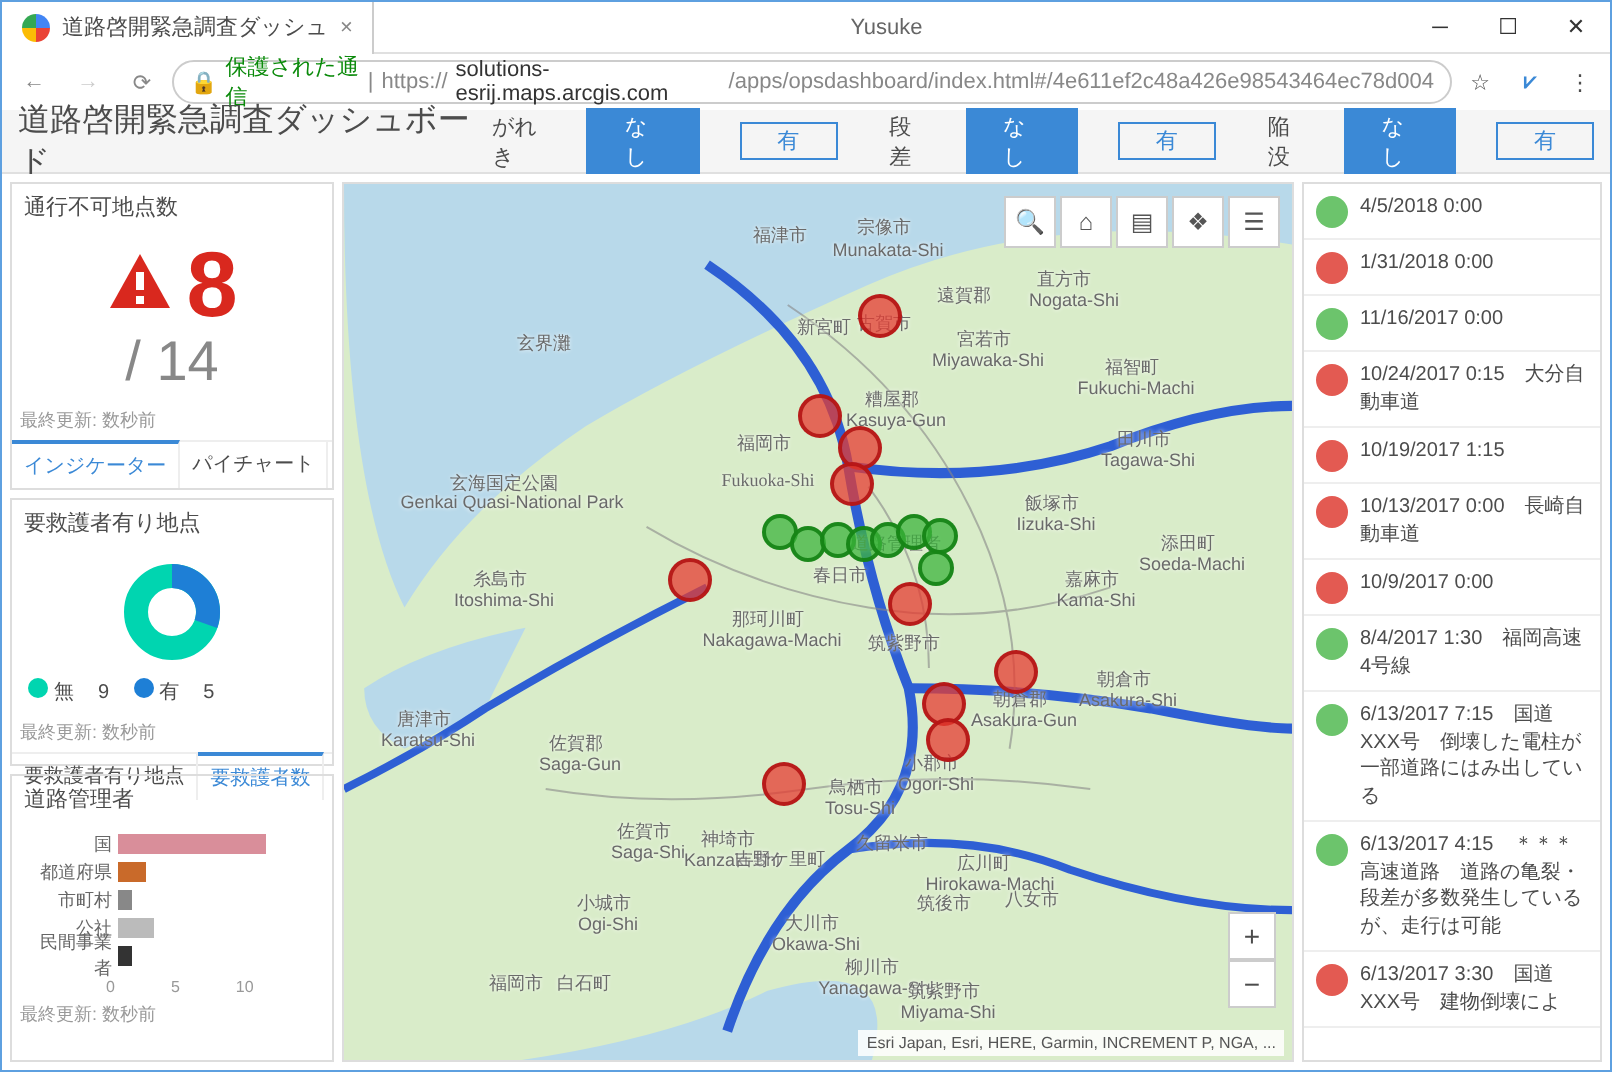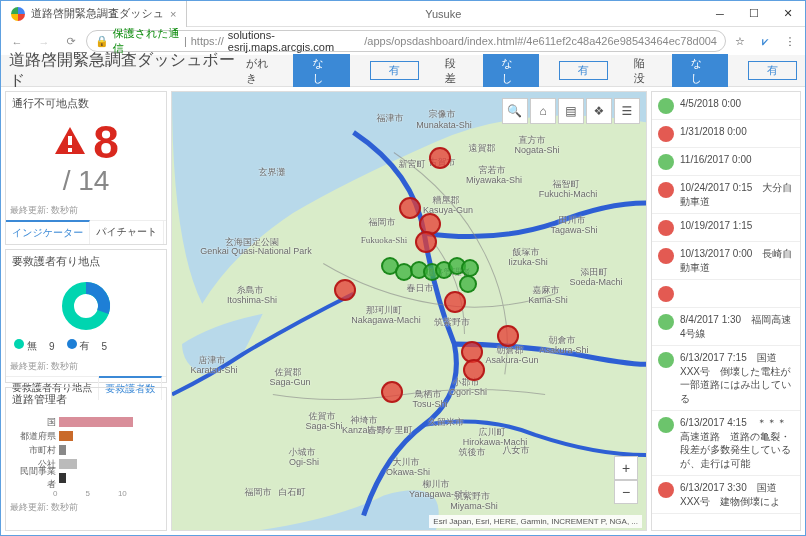--- a/index.html
+++ b/index.html
@@ -331,20 +331,21 @@
         <div class="event">
           <div class="c r"></div>
           <div class="txt">10/19/2017 1:15</div>
         </div>
         <div class="event">
           <div class="c r"></div>
           <div class="txt">10/13/2017 0:00　長崎自動車道</div>
         </div>
         <div class="event">
           <div class="c r"></div>
+          <div class="txt">10/9/2017 0:00</div>
         </div>
         <div class="event">
           <div class="c g"></div>
           <div class="txt">8/4/2017 1:30　福岡高速4号線</div>
         </div>
         <div class="event">
           <div class="c g"></div>
           <div class="txt">6/13/2017 7:15　国道XXX号　倒壊した電柱が一部道路にはみ出している</div>
         </div>
         <div class="event">

